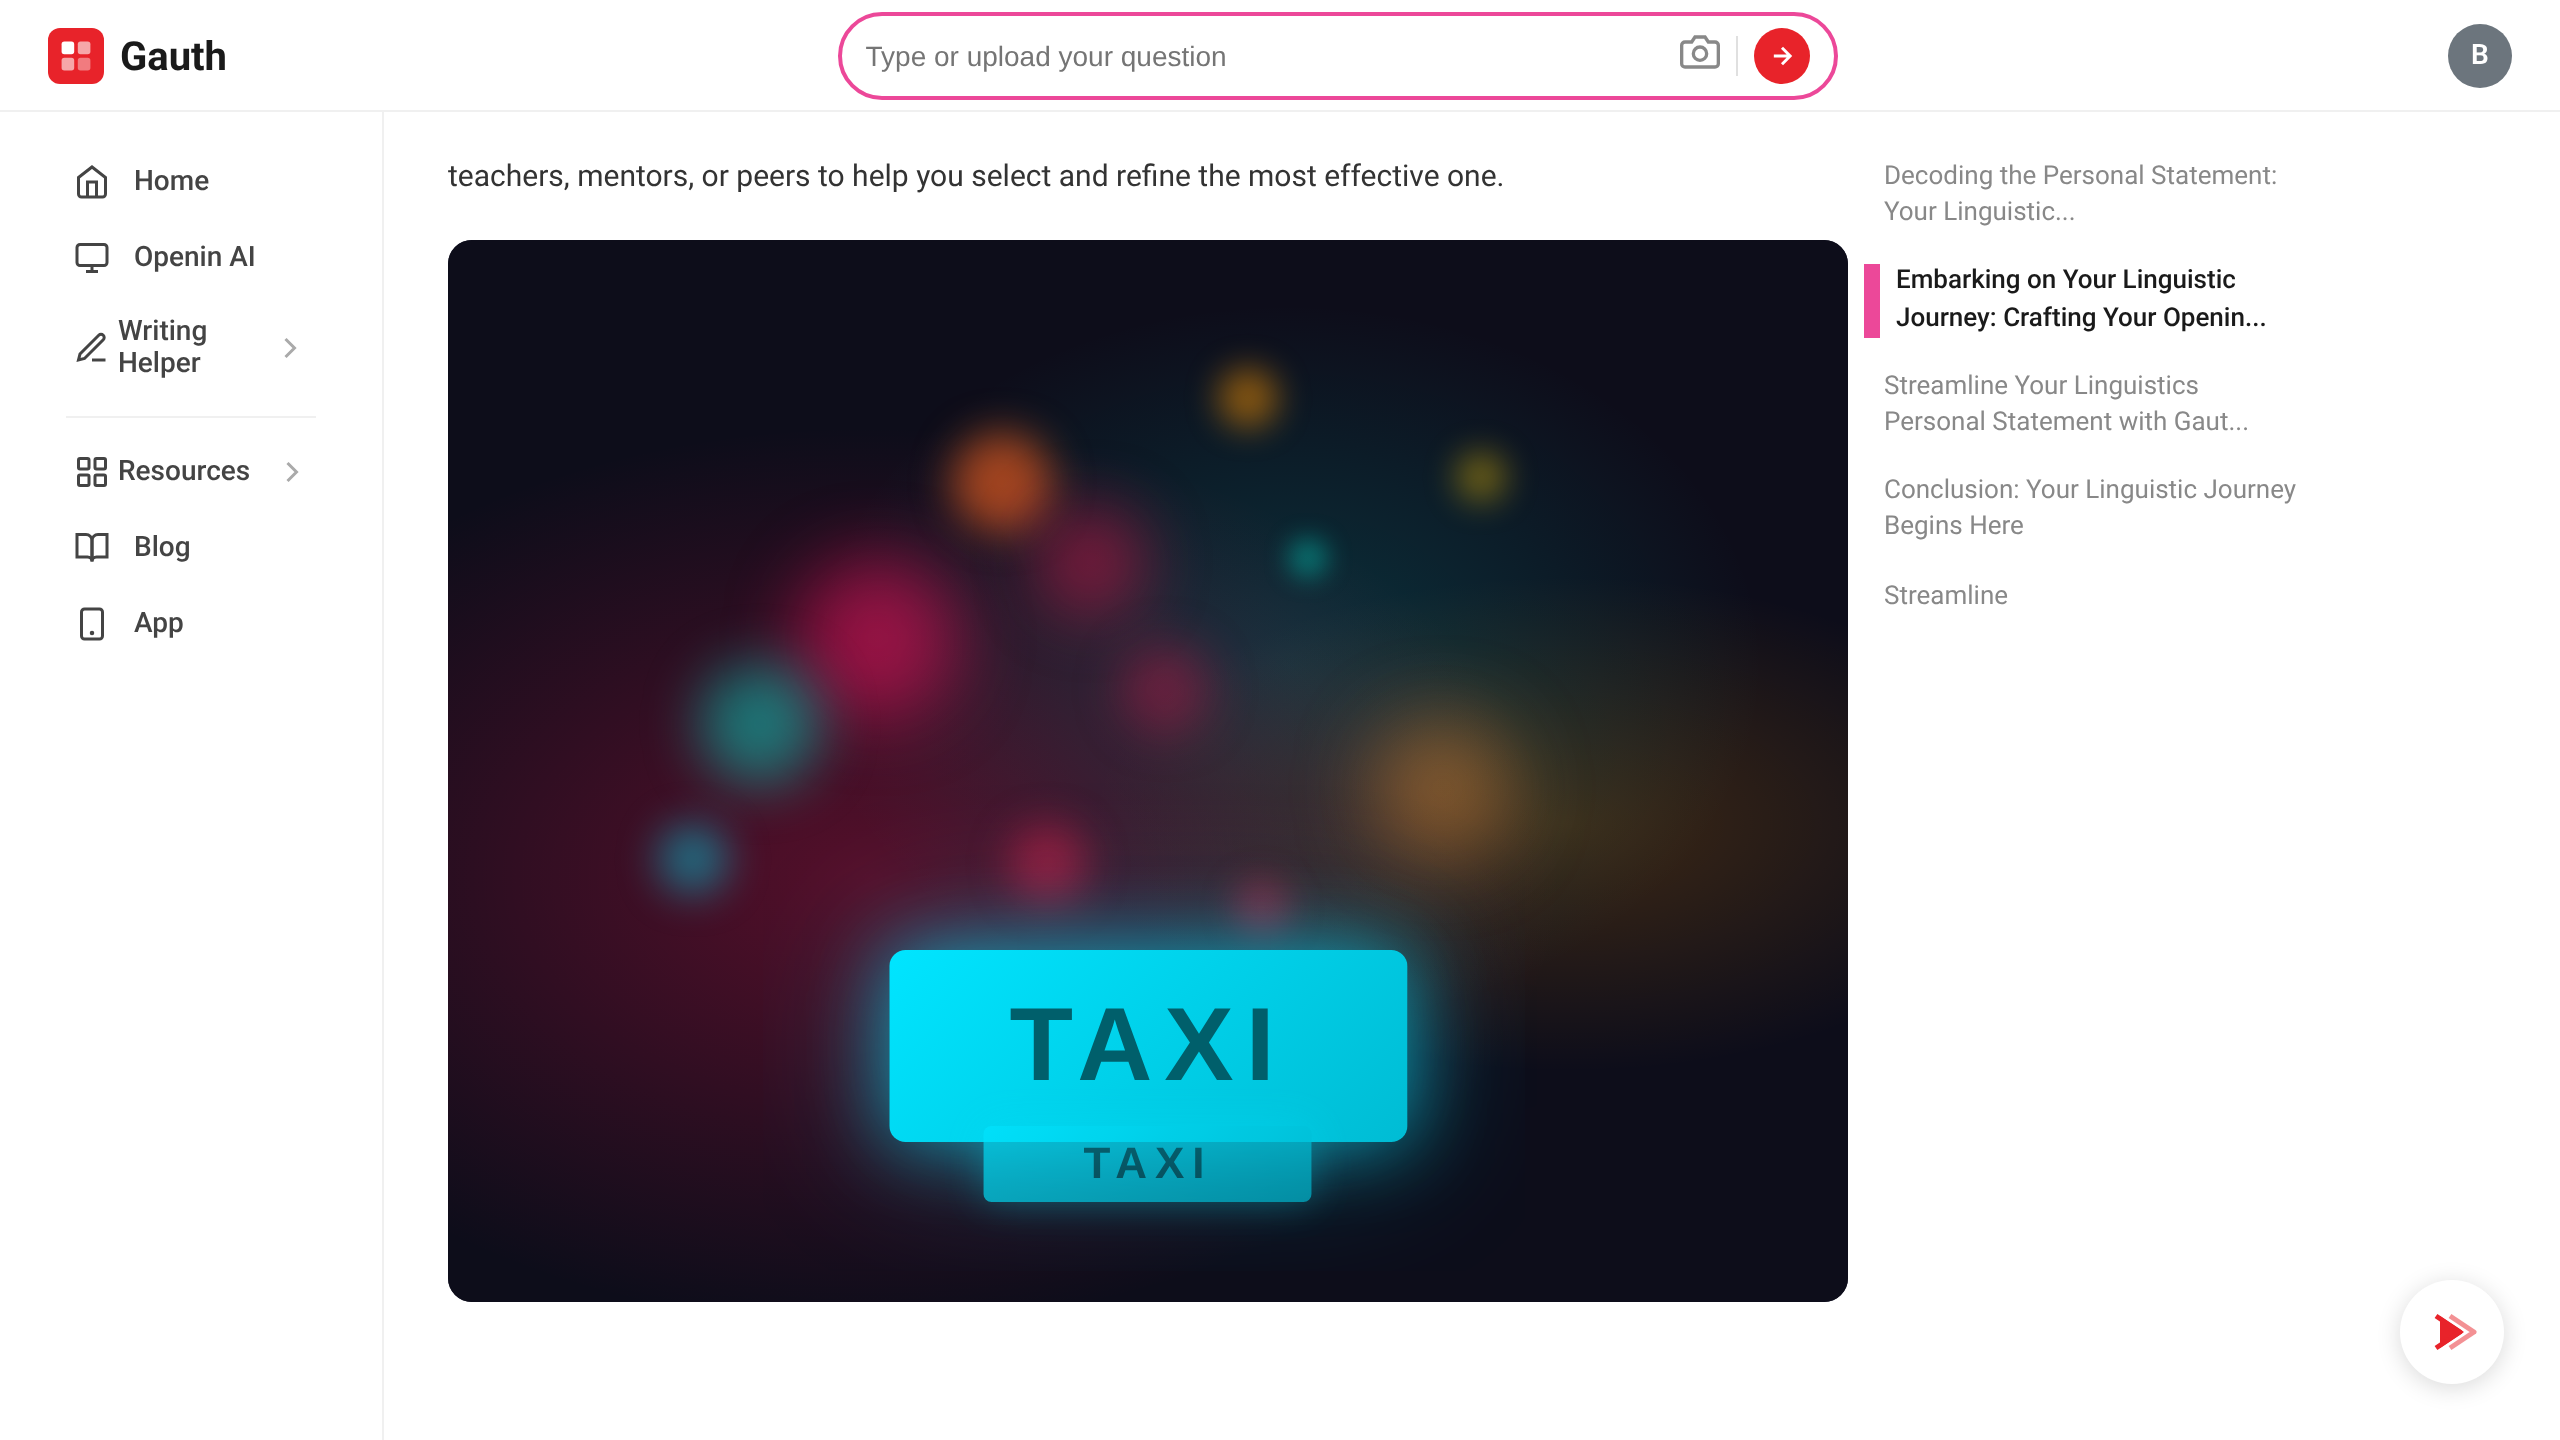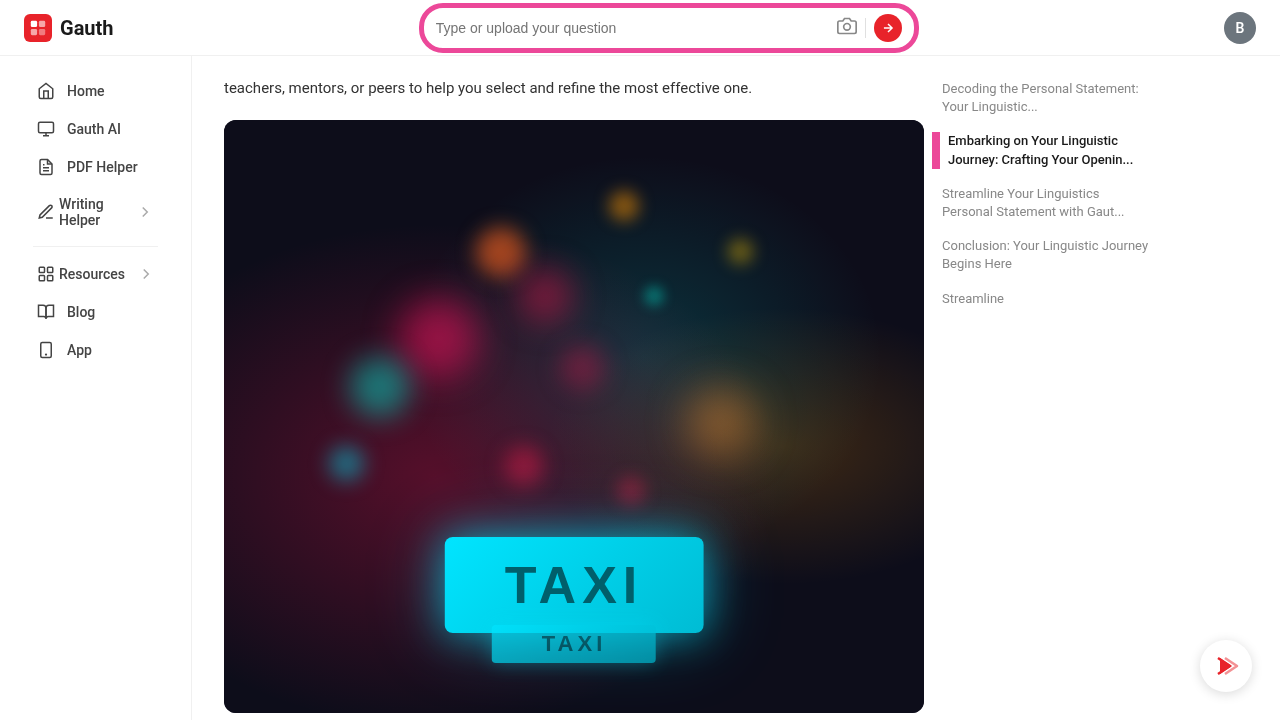--- a/index.html
+++ b/index.html
@@ -13,21 +13,21 @@
     }
     .logo { display: flex; align-items: center; gap: 8px; cursor: pointer; }
     .logo-icon {
       width: 28px; height: 28px; background: #e8232a; border-radius: 6px;
       display: flex; align-items: center; justify-content: center;
     }
     .logo-icon svg { width: 18px; height: 18px; }
     .logo-text { font-size: 20px; font-weight: 700; color: #1a1a1a; }
     .search-bar {
       display: flex; align-items: center;
-      border: 5px solid #ec4899; border-radius: 24px;
+      border: 2px solid #ec4899; border-radius: 24px;
       padding: 6px 12px; width: 500px; gap: 8px; background: #fff;
     }
     .search-input {
       border: none; outline: none; flex: 1; font-size: 14px; color: #888;
       background: transparent;
     }
     .search-divider { width: 1px; height: 20px; background: #e0e0e0; }
     .search-btn {
       width: 28px; height: 28px; background: #e8232a; border-radius: 50%;
       display: flex; align-items: center; justify-content: center;
@@ -63,21 +63,21 @@
       flex: 1; overflow-y: auto; padding: 20px 32px;
       display: flex; gap: 8px;
     }
     .article-area { flex: 1; max-width: 700px; }
     .article-intro {
       font-size: 15px; color: #333; line-height: 1.6;
       margin-bottom: 20px;
     }
     .article-image {
       width: 100%; border-radius: 12px; overflow: hidden;
-      height: 593px; background: #1a1a2e;
+      height: 531px; background: #1a1a2e;
       display: flex; align-items: center; justify-content: center;
       position: relative;
     }
     
     .taxi-scene {
       width: 100%; height: 100%;
       background: radial-gradient(ellipse at 30% 60%, rgba(255,20,80,0.3) 0%, transparent 50%),
                   radial-gradient(ellipse at 60% 40%, rgba(0,200,200,0.2) 0%, transparent 40%),
                   radial-gradient(ellipse at 80% 55%, rgba(255,150,0,0.2) 0%, transparent 30%),
                   #0d0d1a;
@@ -172,33 +172,23 @@
       </svg>
       <span>Home</span>
     </div>
 
     <div class="sidebar-item">
       <svg viewBox="0 0 24 24" fill="none" stroke="currentColor" stroke-width="2">
         <rect x="2" y="3" width="20" height="14" rx="2"></rect>
           <line x1="8" y1="21" x2="16" y2="21"></line>
           <line x1="12" y1="17" x2="12" y2="21"></line>
       </svg>
-      <span>Gauth AI</span>
-    </div>
-
-    <div class="sidebar-item">
-      <svg viewBox="0 0 24 24" fill="none" stroke="currentColor" stroke-width="2">
-        <path d="M14 2H6a2 2 0 00-2 2v16a2 2 0 002 2h12a2 2 0 002-2V8z"></path>
-        <polyline points="14,2 14,8 20,8"></polyline>
-        <line x1="16" y1="13" x2="8" y2="13"></line>
-          <line x1="16" y1="17" x2="8" y2="17"></line>
-          <polyline points="10,9 9,9 8,9"></polyline>
-      </svg>
-      <span>PDF Helper</span>
-    </div>
+      <span>Openin AI</span>
+    </div>
+
 
     <div class="sidebar-item has-arrow">
       <div class="left">
         <svg viewBox="0 0 24 24" fill="none" stroke="currentColor" stroke-width="2">
           <path d="M12 20h9"></path>
             <path d="M16.5 3.5a2.121 2.121 0 013 3L7 19l-4 1 1-4L16.5 3.5z"></path>
         </svg>
         <span>Writing Helper</span>
       </div>
       <svg width="14" height="14" viewBox="0 0 24 24" fill="none" stroke="#aaa" stroke-width="2">

